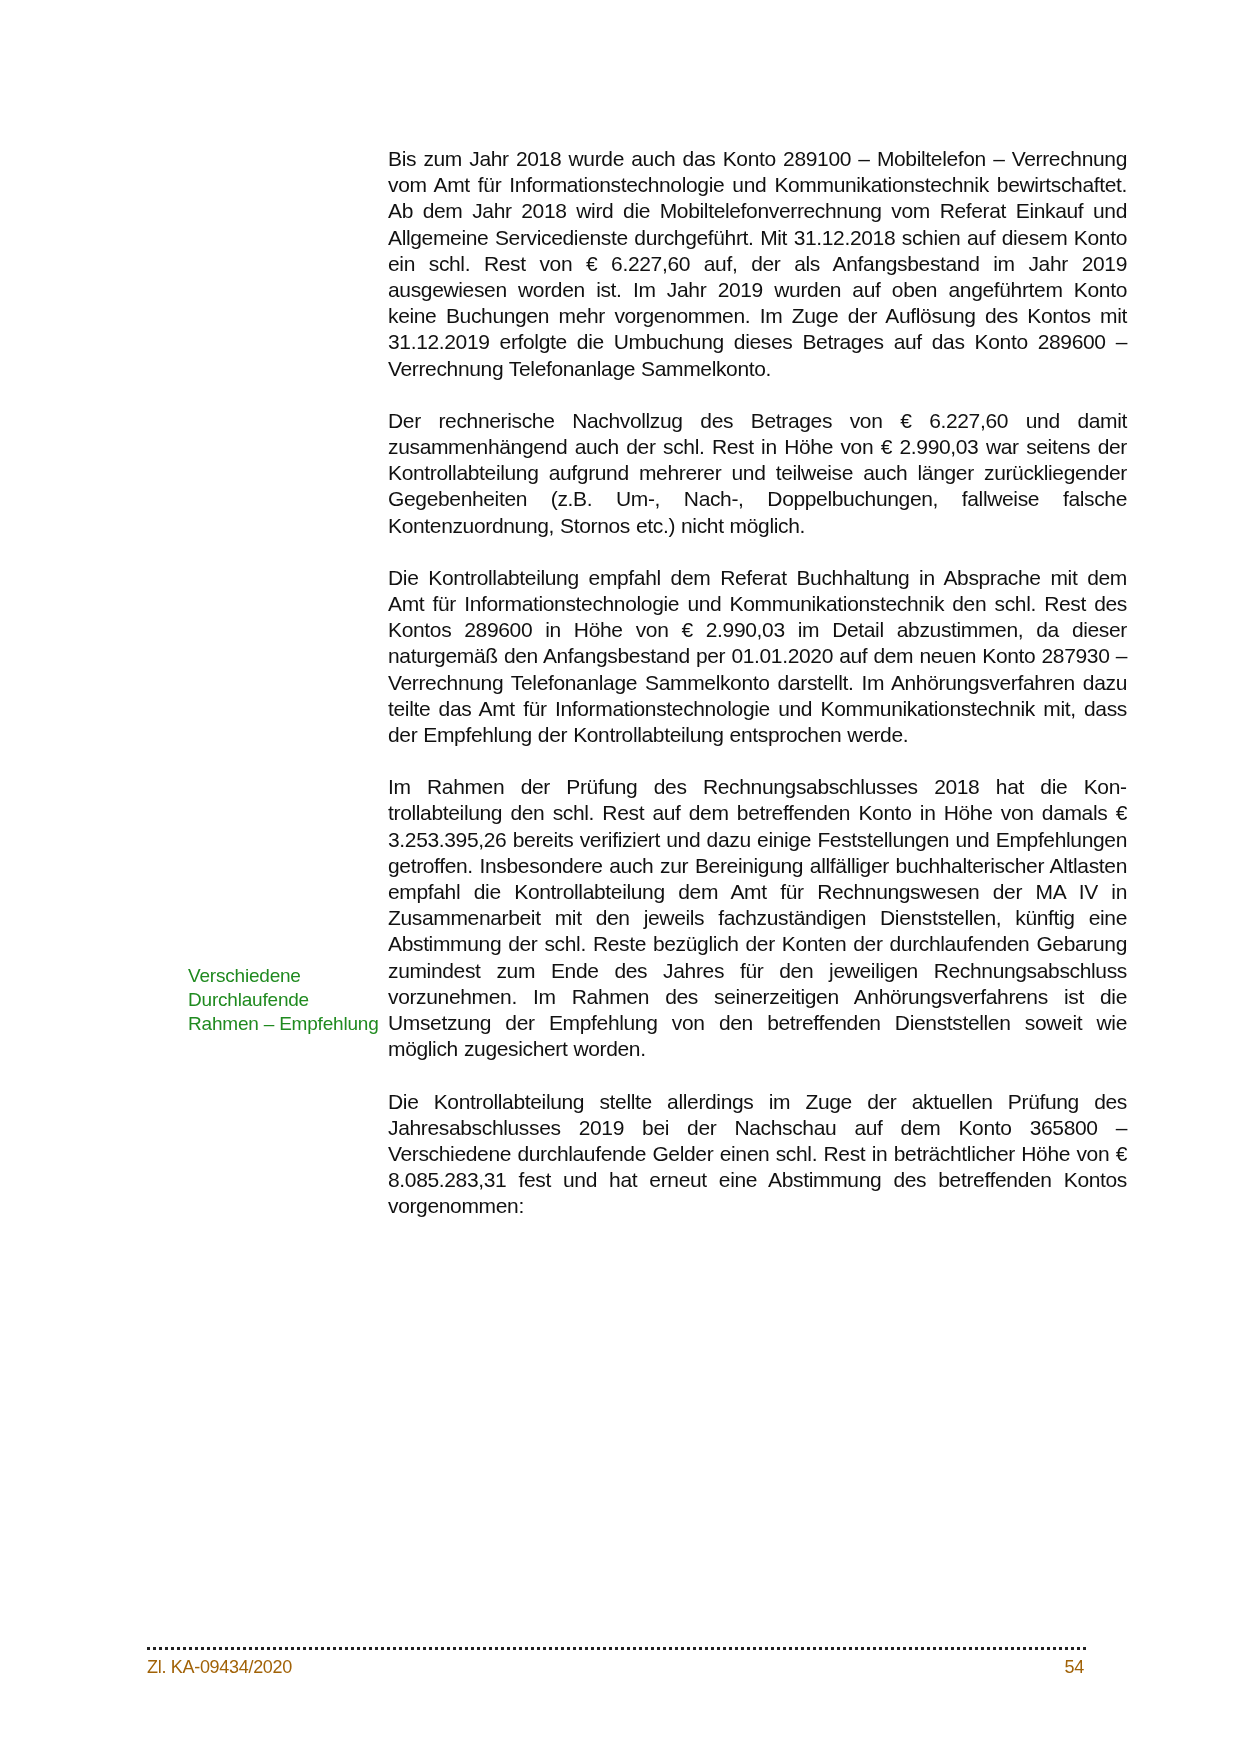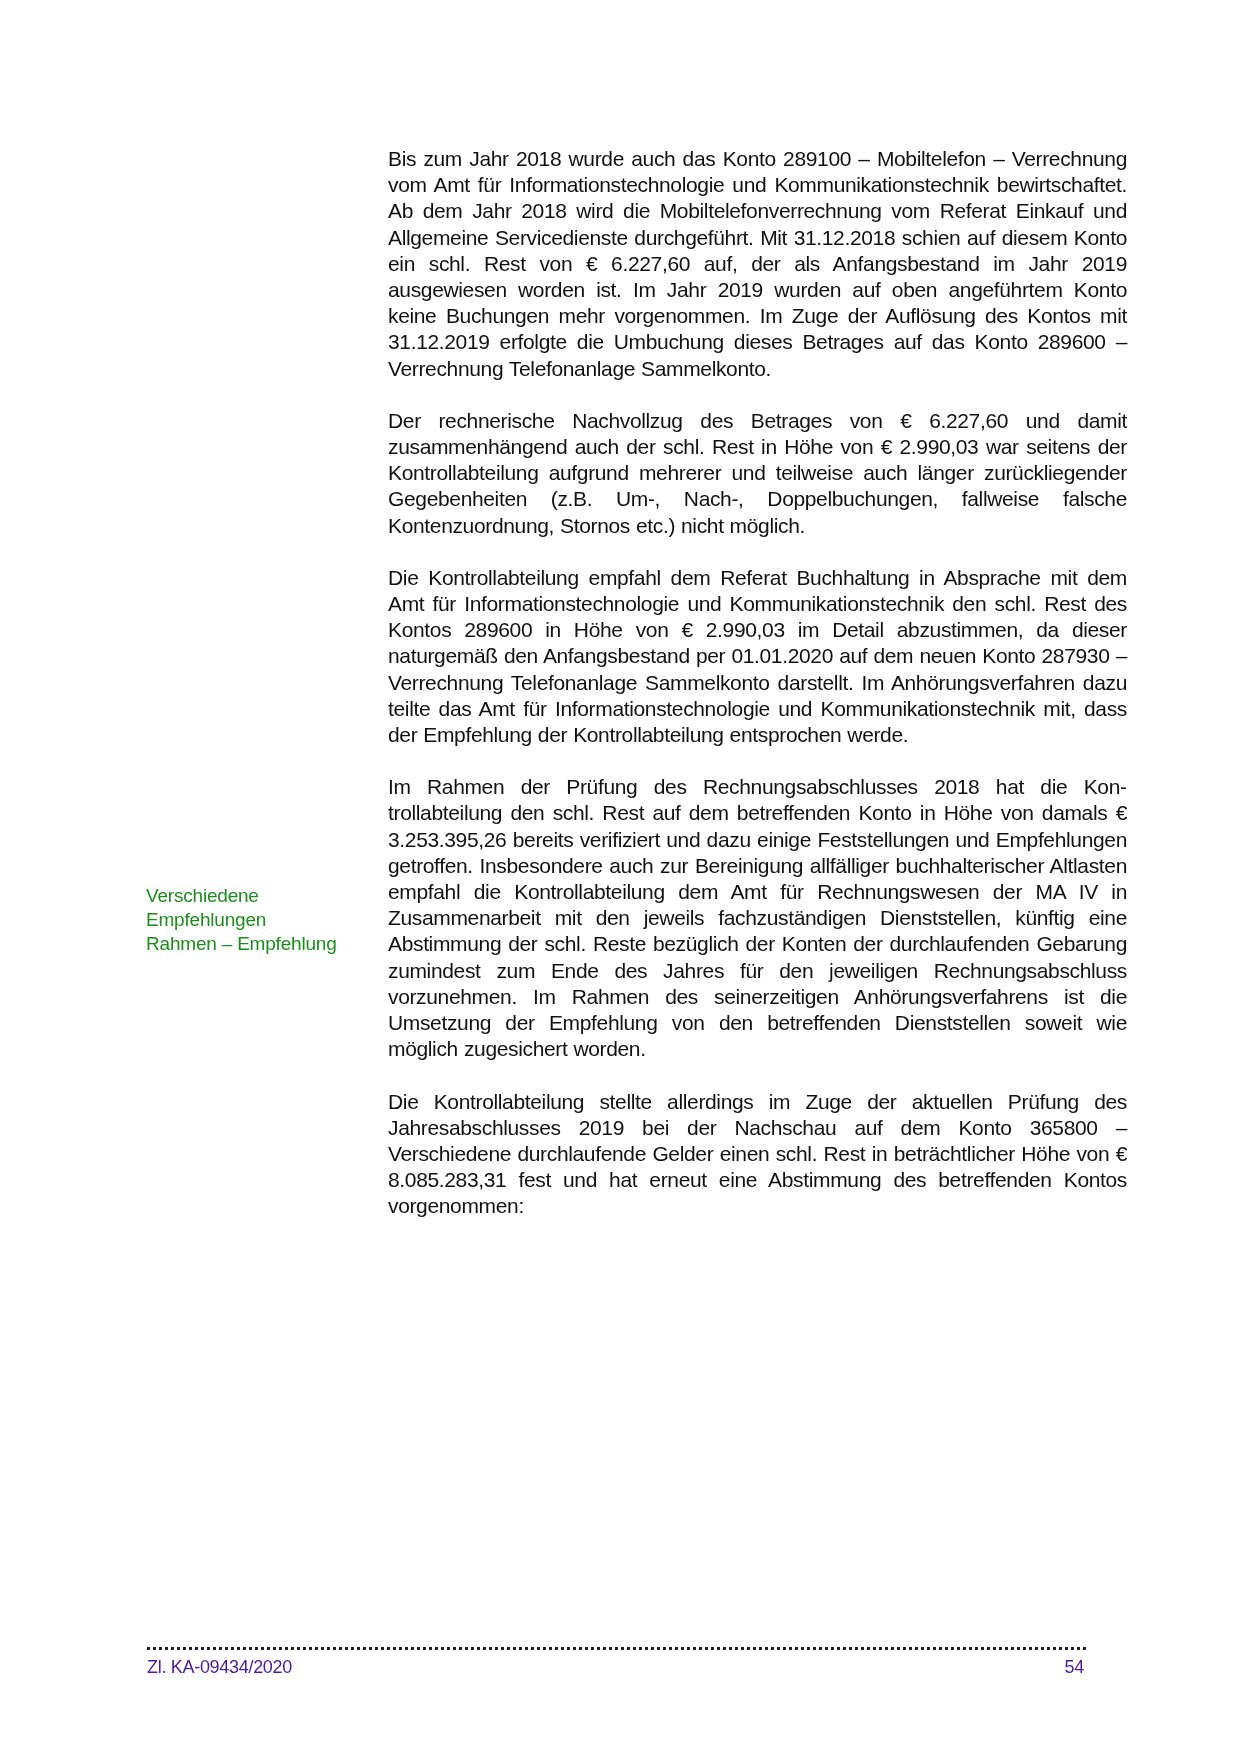--- a/index.html
+++ b/index.html
@@ -58,35 +58,35 @@
     }
     .footer {
       position: absolute;
       left: 147px;
       top: 1655px;
       width: 939px;
       height: 24px;
       font-family: "Liberation Sans", sans-serif;
       font-size: 18px;
       line-height: 24px;
-      color: #4c1d95;
+      color: #a16207;
       letter-spacing: -0.3px;
     }
     .footer .ref { position: absolute; left: 0; top: 0; }
     .footer .title { position: absolute; left: 293px; top: 0; }
     .footer .pageno { position: absolute; right: 2px; top: 0; }
   </style>
 </head>
 <body>
 
 <div class="page">
 
-  <div class="side-note" style="top: 884px;">
+  <div class="side-note" style="top: 964px; margin-left: 42px;">
     <span>Verschiedene</span>
-    <span>Empfehlungen</span>
+    <span>Durchlaufende</span>
     <span>Rahmen – Empfehlung</span>
   </div>
 
   <div class="main-col">
     <p class="para">Bis zum Jahr 2018 wurde auch das Konto 289100 – Mobiltelefon – Ver­rechnung vom Amt für Informationstechnologie und Kommunika­tionstechnik bewirtschaftet. Ab dem Jahr 2018 wird die Mobiltelefonver­rechnung vom Referat Einkauf und Allgemeine Servicedienste durchge­führt. Mit 31.12.2018 schien auf diesem Konto ein schl. Rest von € 6.227,60 auf, der als Anfangsbestand im Jahr 2019 ausgewiesen wor­den ist. Im Jahr 2019 wurden auf oben angeführtem Konto keine Bu­chungen mehr vorgenommen. Im Zuge der Auflösung des Kontos mit 31.12.2019 erfolgte die Umbuchung dieses Betrages auf das Konto 289600 – Verrechnung Telefonanlage Sammelkonto.</p>
     <p class="para">Der rechnerische Nachvollzug des Betrages von € 6.227,60 und damit zusammenhängend auch der schl. Rest in Höhe von € 2.990,03 war sei­tens der Kontrollabteilung aufgrund mehrerer und teilweise auch länger zurückliegender Gegebenheiten (z.B. Um-, Nach-, Doppelbuchungen, fallweise falsche Kontenzuordnung, Stornos etc.) nicht möglich.</p>
     <p class="para">Die Kontrollabteilung empfahl dem Referat Buchhaltung in Absprache mit dem Amt für Informationstechnologie und Kommunikationstechnik den schl. Rest des Kontos 289600 in Höhe von € 2.990,03 im Detail abzu­stimmen, da dieser naturgemäß den Anfangsbestand per 01.01.2020 auf dem neuen Konto 287930 – Verrechnung Telefonanlage Sammelkonto darstellt. Im Anhörungsverfahren dazu teilte das Amt für Informations­technologie und Kommunikationstechnik mit, dass der Empfehlung der Kontrollabteilung entsprochen werde.</p>
     <p class="para">Im Rahmen der Prüfung des Rechnungsabschlusses 2018 hat die Kon­trollabteilung den schl. Rest auf dem betreffenden Konto in Höhe von damals € 3.253.395,26 bereits verifiziert und dazu einige Feststellungen und Empfehlungen getroffen. Insbesondere auch zur Bereinigung allfälli­ger buchhalterischer Altlasten empfahl die Kontrollabteilung dem Amt für Rechnungswesen der MA IV in Zusammenarbeit mit den jeweils fachzu­ständigen Dienststellen, künftig eine Abstimmung der schl. Reste bezüg­lich der Konten der durchlaufenden Gebarung zumindest zum Ende des Jahres für den jeweiligen Rechnungsabschluss vorzunehmen. Im Rah­men des seinerzeitigen Anhörungsverfahrens ist die Umsetzung der Empfehlung von den betreffenden Dienststellen soweit wie möglich zu­gesichert worden.</p>
     <p class="para">Die Kontrollabteilung stellte allerdings im Zuge der aktuellen Prüfung des Jahresabschlusses 2019 bei der Nachschau auf dem Konto 365800 – Verschiedene durchlaufende Gelder einen schl. Rest in beträchtlicher Höhe von € 8.085.283,31 fest und hat erneut eine Abstimmung des be­treffenden Kontos vorgenommen:</p>
   </div>

